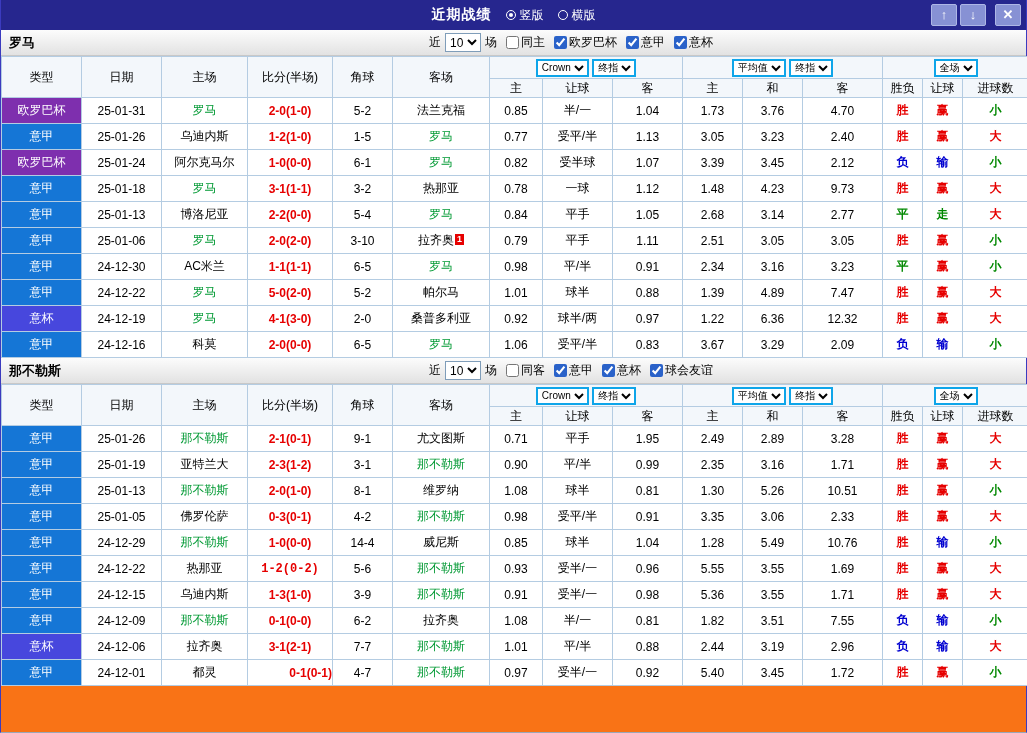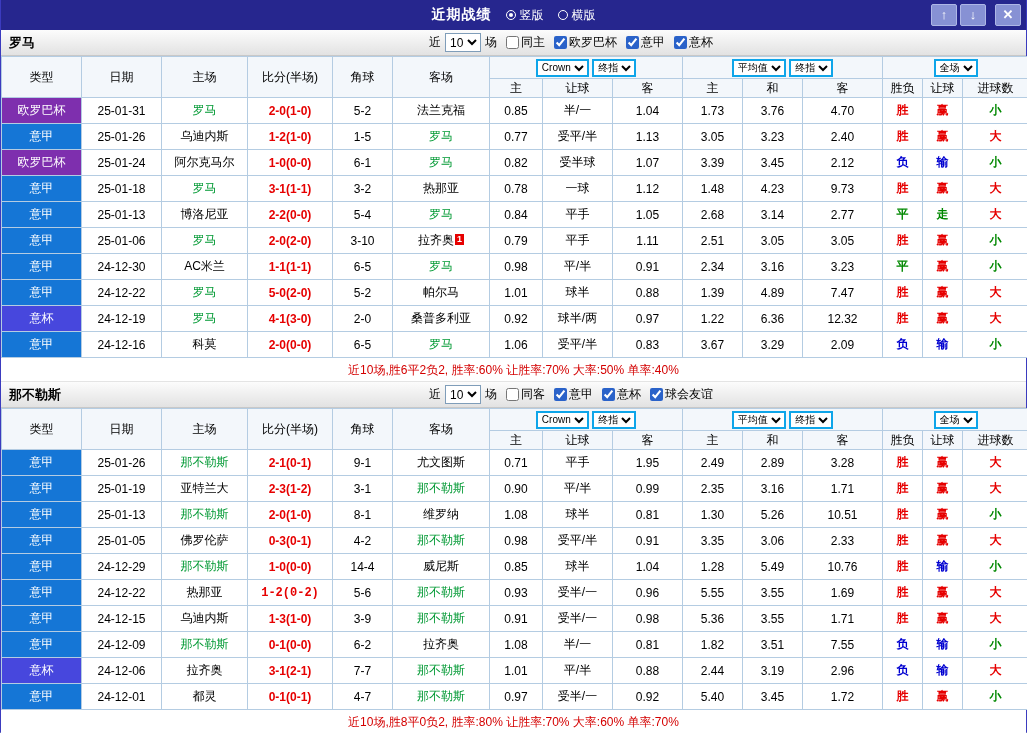--- a/index.html
+++ b/index.html
@@ -339,21 +339,20 @@
             <td>0.83</td>
             <td>3.67</td>
             <td>3.29</td>
             <td>2.09</td>
             <td style="color: rgb(0, 0, 208); font-weight: bold;">负</td>
             <td style="color: rgb(0, 0, 208); font-weight: bold;">输</td>
             <td style="color: rgb(0, 136, 0); font-weight: bold;">小</td>
           </tr>
         </tbody>
     </table>
-    <div class="summary">近10场,胜6平2负2, 胜率:60% 让胜率:70% 大率:50% 单率:40%</div>
   </div>
 
   <div class="section">
     <div class="band">
       <span class="team-name">那不勒斯</span>
       <div class="filters">
         <span>近</span>
         <select class="near-select"><option>10</option></select>
         <span>场</span>
         <label class="cb-wrap">
@@ -575,31 +574,30 @@
             <td>3.19</td>
             <td>2.96</td>
             <td style="color: rgb(0, 0, 208); font-weight: bold;">负</td>
             <td style="color: rgb(0, 0, 208); font-weight: bold;">输</td>
             <td style="color: rgb(230, 0, 0); font-weight: bold;">大</td>
           </tr>
           <tr>
             <td style="background: rgb(21, 118, 214); color: rgb(255, 255, 255);">意甲</td>
             <td>24-12-01</td>
             <td>都灵</td>
-            <td style="color: rgb(230, 0, 0); font-weight: bold;">0-1(0-1)</td>
+            <td style="color: rgb(230, 0, 0); font-weight: bold; text-align: right;">0-1(0-1)</td>
             <td>4-7</td>
             <td style="color: rgb(0, 153, 51);">那不勒斯</td>
             <td>0.97</td>
             <td>受半/一</td>
             <td>0.92</td>
             <td>5.40</td>
             <td>3.45</td>
             <td>1.72</td>
             <td style="color: rgb(230, 0, 0); font-weight: bold;">胜</td>
             <td style="color: rgb(230, 0, 0); font-weight: bold;">赢</td>
             <td style="color: rgb(0, 136, 0); font-weight: bold;">小</td>
           </tr>
         </tbody>
     </table>
-    <div class="summary">近10场,胜8平0负2, 胜率:80% 让胜率:70% 大率:60% 单率:70%</div>
   </div>
 
 </div>
 
 </body></html>

